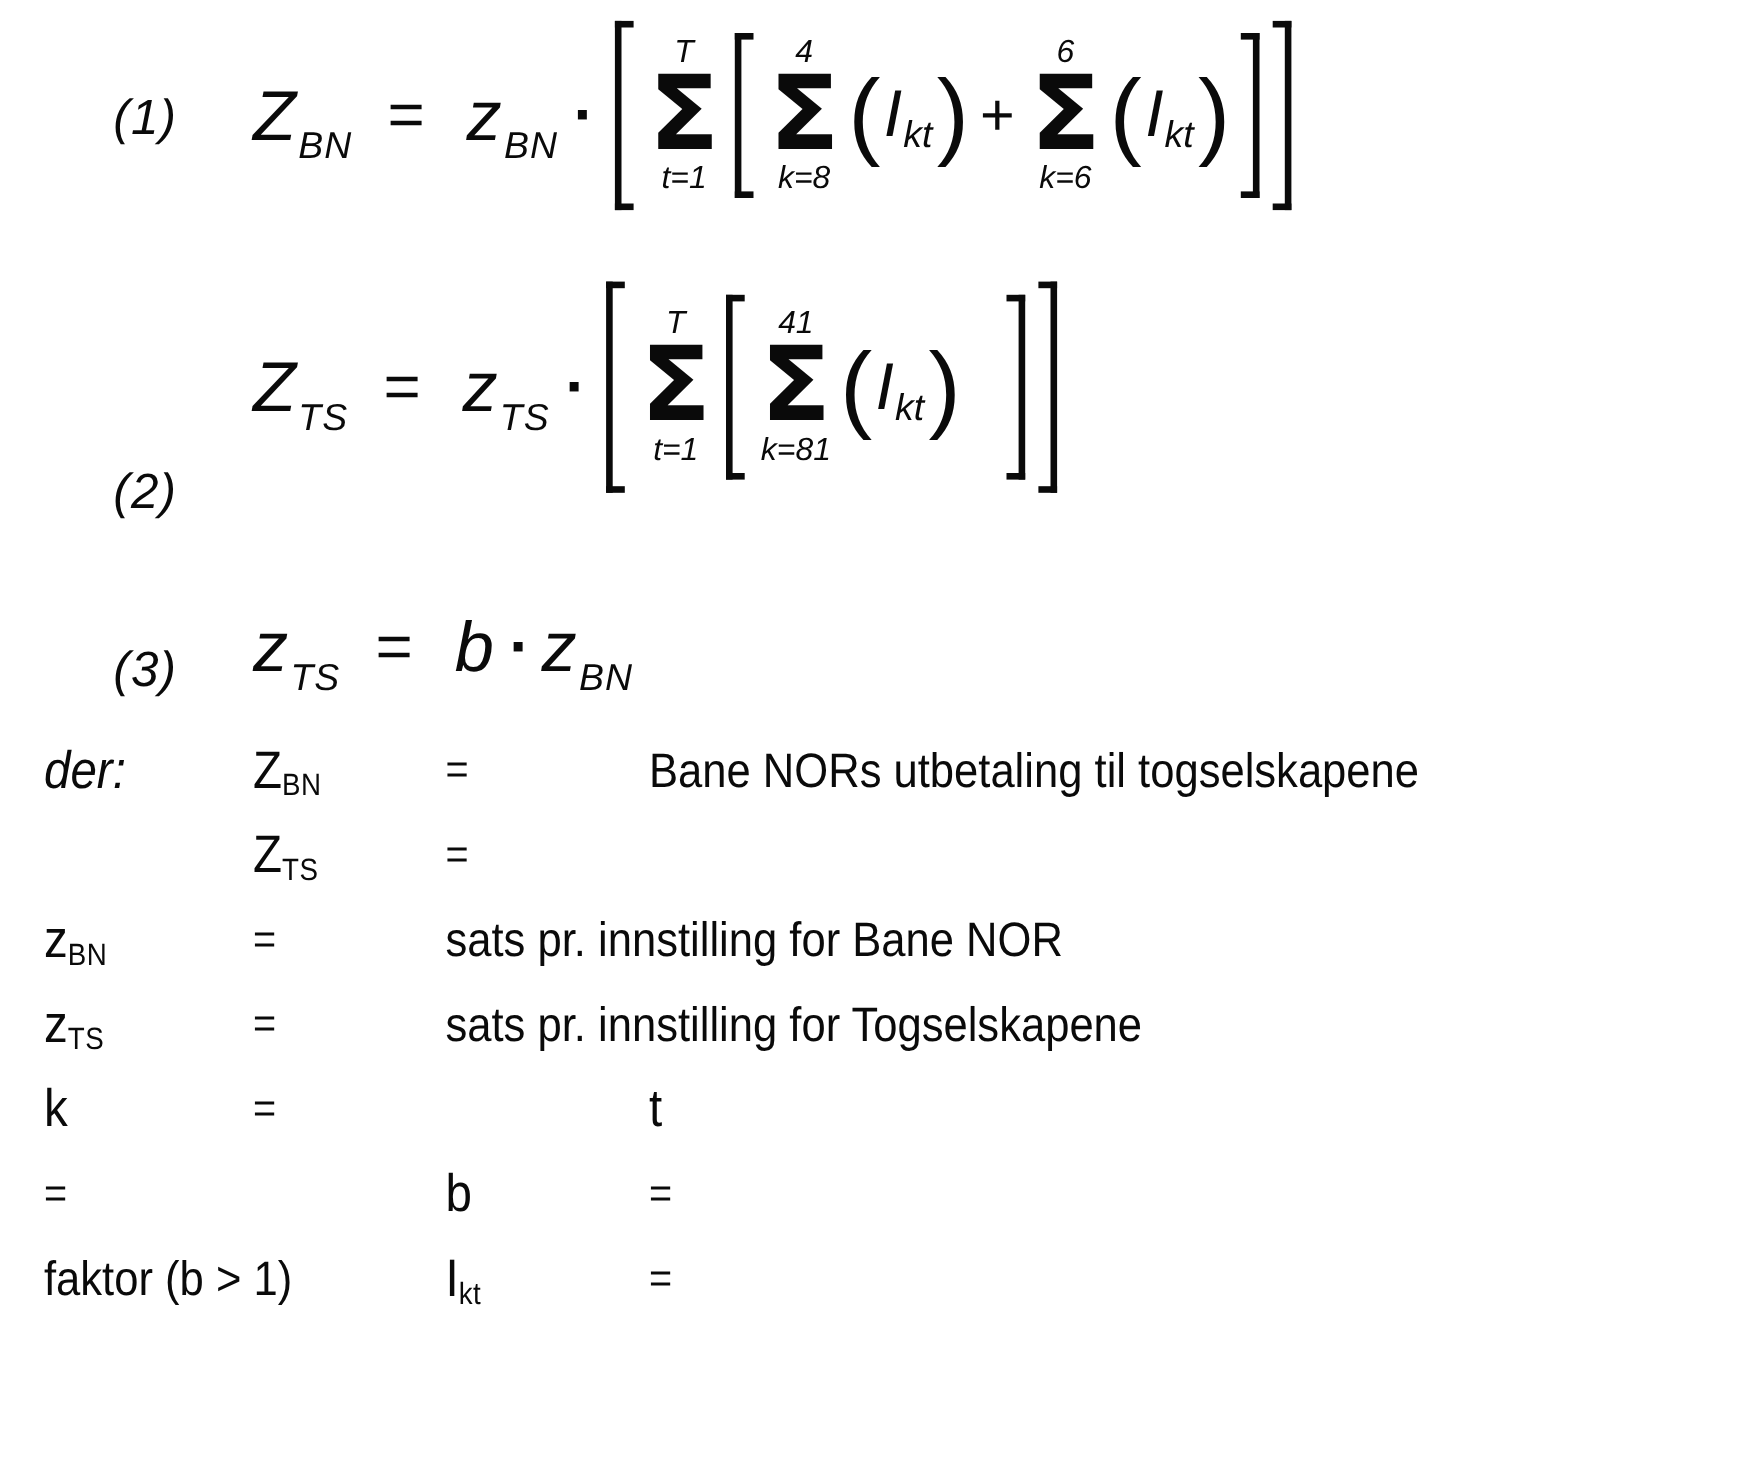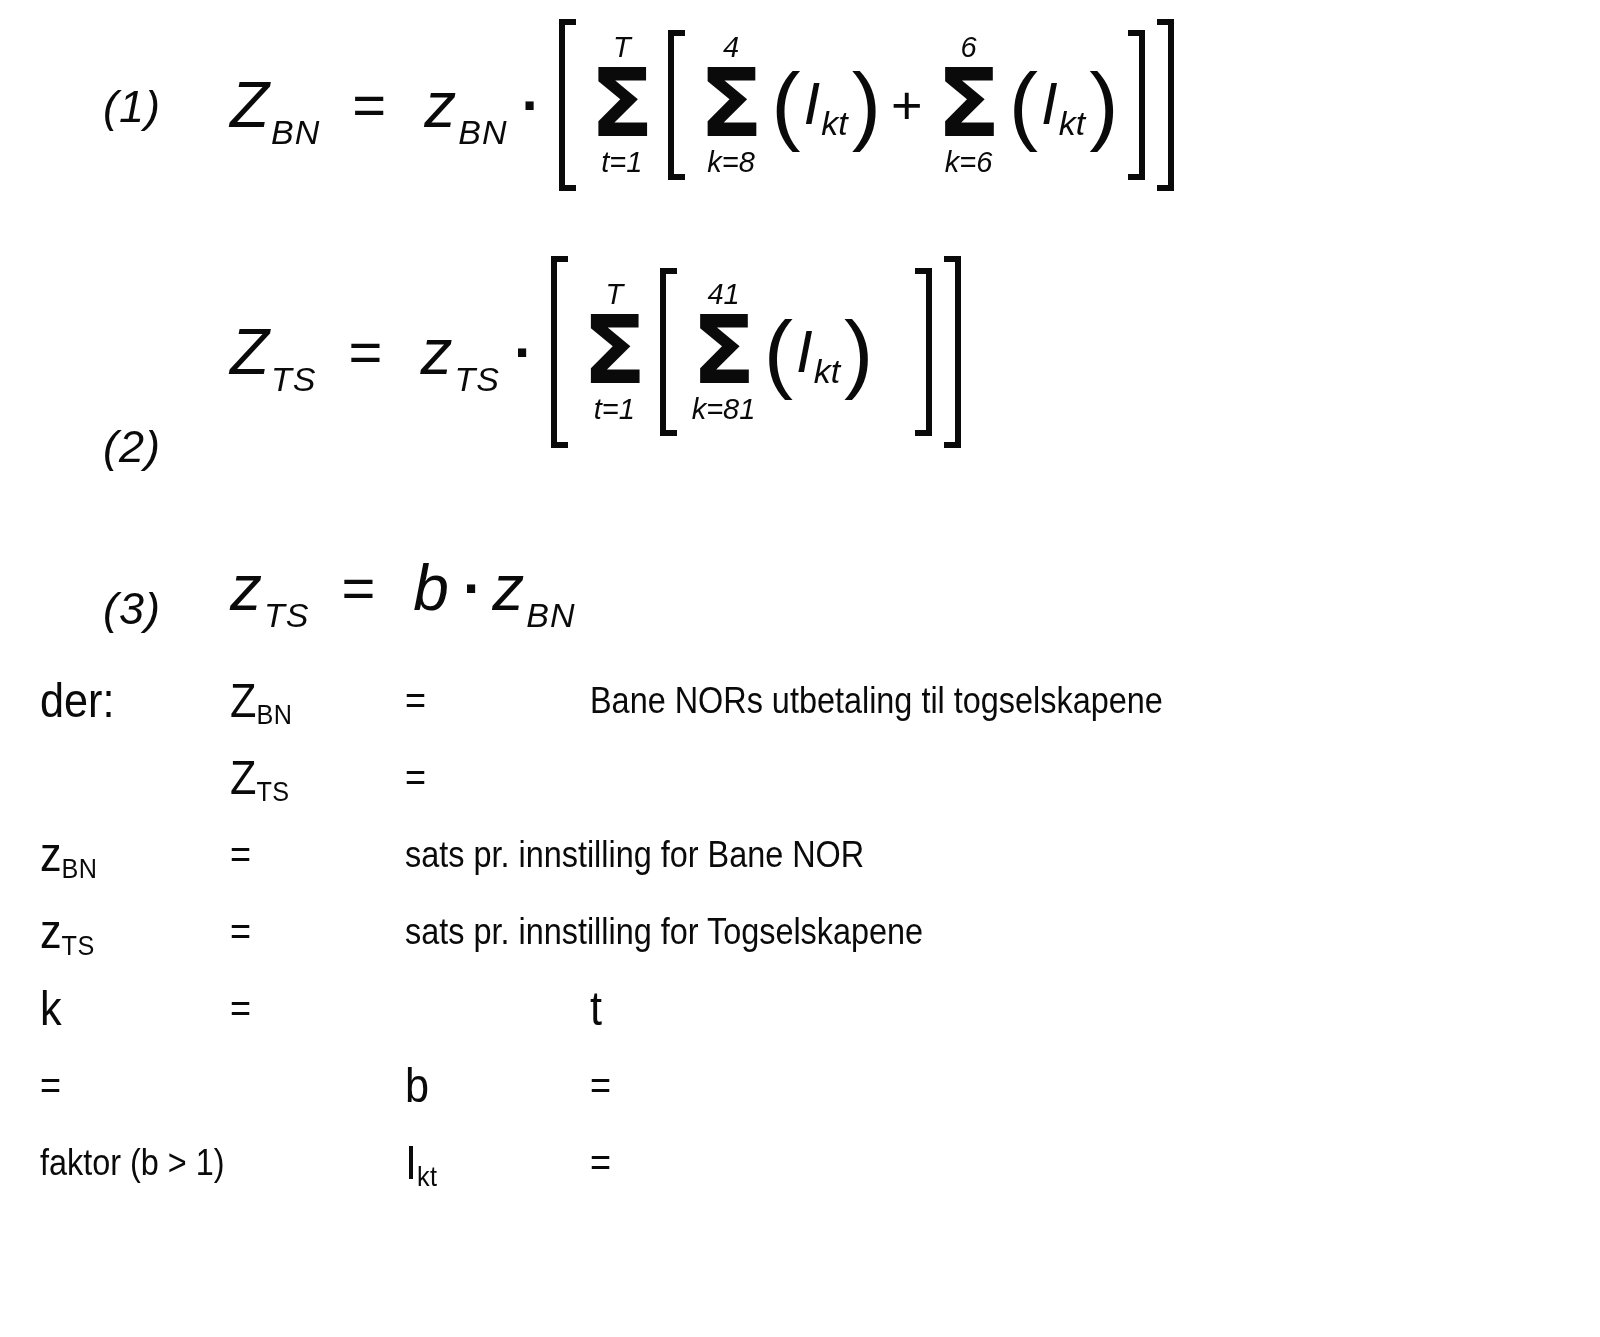--- a/index.html
+++ b/index.html
@@ -63,25 +63,25 @@
   
   .defs {
     position: absolute; left: 0; right: 0; top: 662px;
     display: grid;
     grid-template-columns: 190px 175px 185px auto;
     grid-auto-rows: 77px;
     align-items: center;
     padding-left: 40px;
   }
   .cond { display: inline-block; transform: scaleX(0.9); transform-origin: left center; white-space: nowrap; }
-  .d-intro { font-size: 48px; }
+  .d-intro { font-size: 48px; font-style: italic; }
   .d-sym   { font-size: 48px; line-height: 1; }
   .d-sub   { font-size: 28px; position: relative; top: 0.28em; letter-spacing: 0.5px; }
   .d-eq    { font-size: 40px; }
-  .d-desc  { font-size: 36px; }
+  .d-desc  { font-size: 44px; }
 </style>
 </head>
 <body>
 
 <div class="page">
 
   <div class="eq eq1">
     <span class="eqnum">(1)</span>
 
     <span class="mvar"><span>Z</span><span class="msub">BN</span></span>

